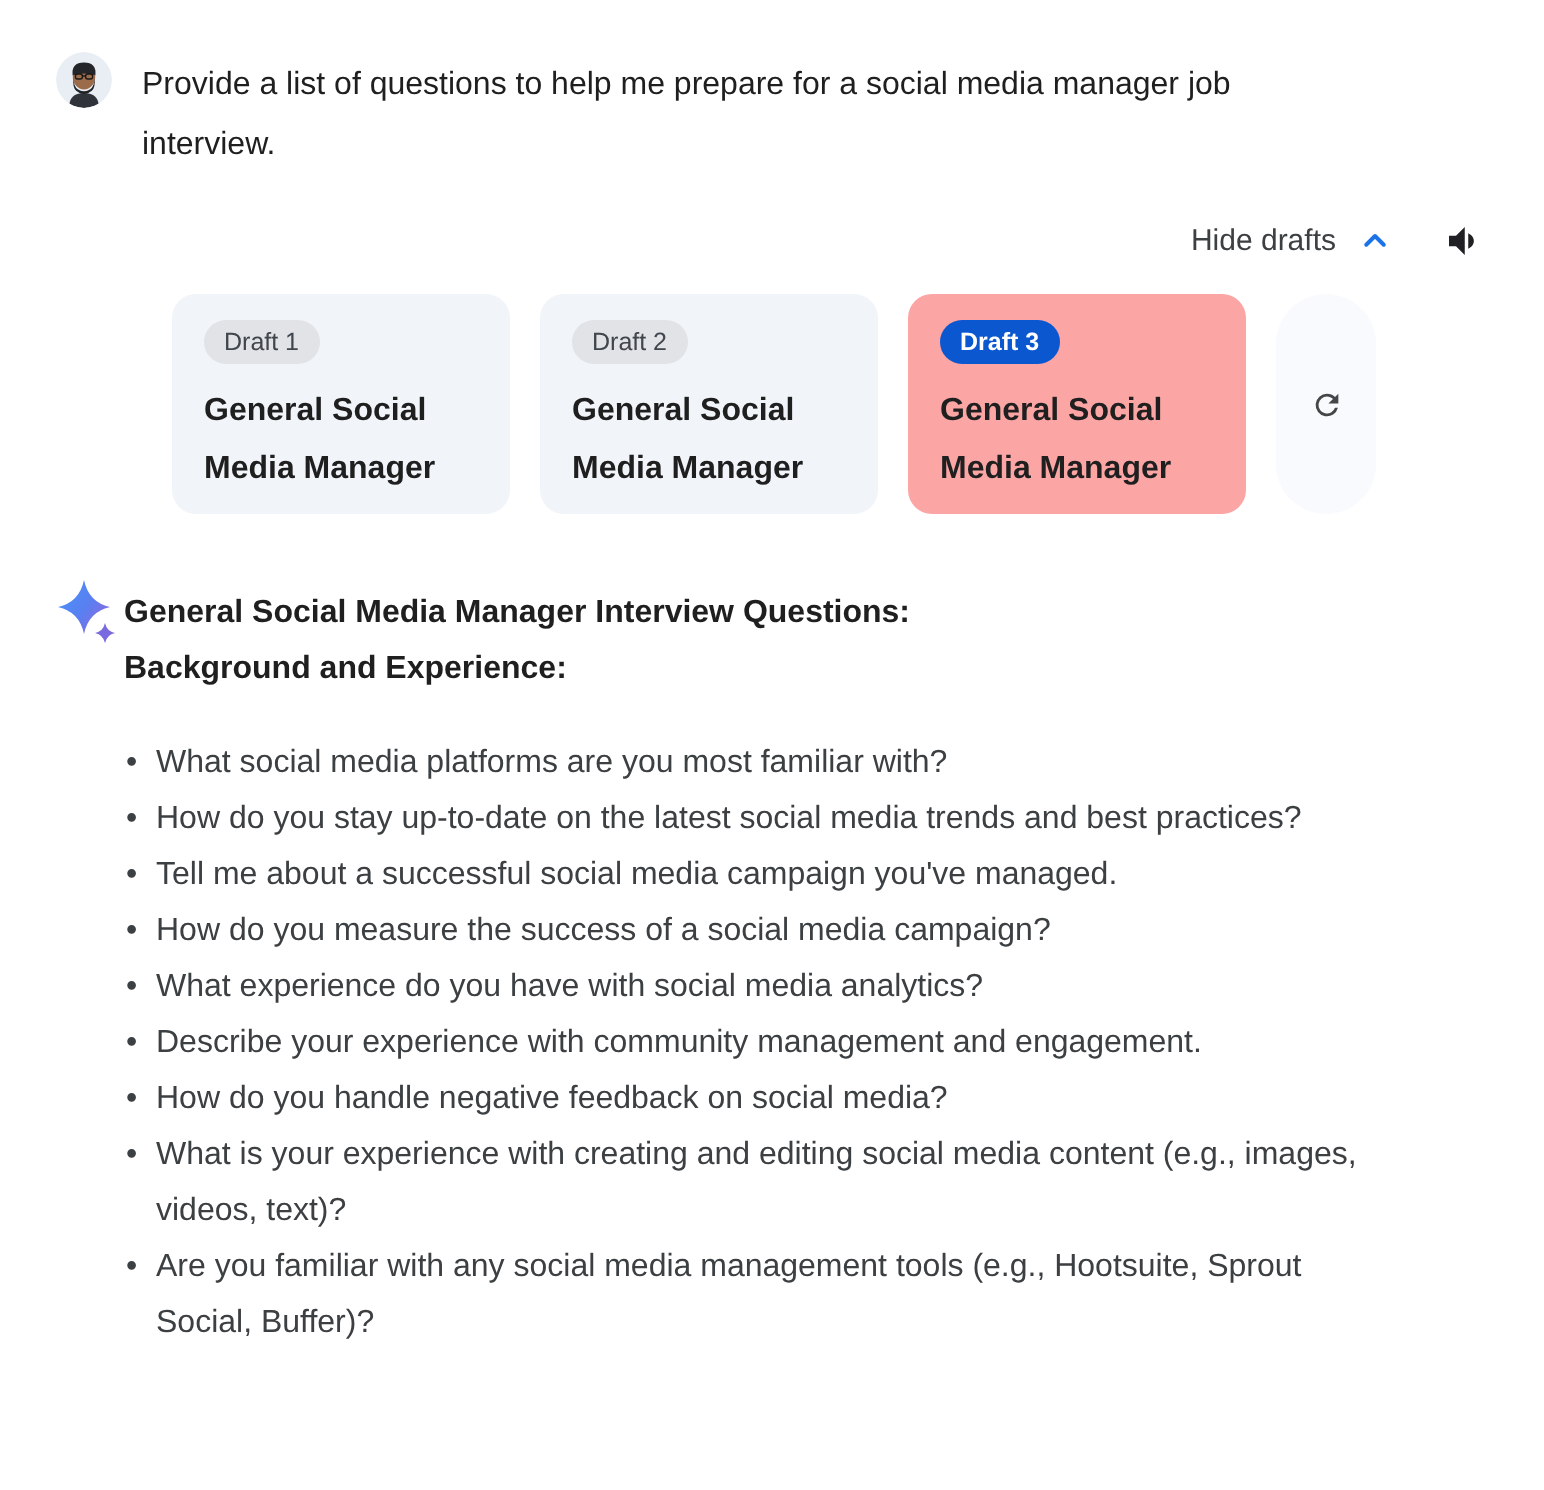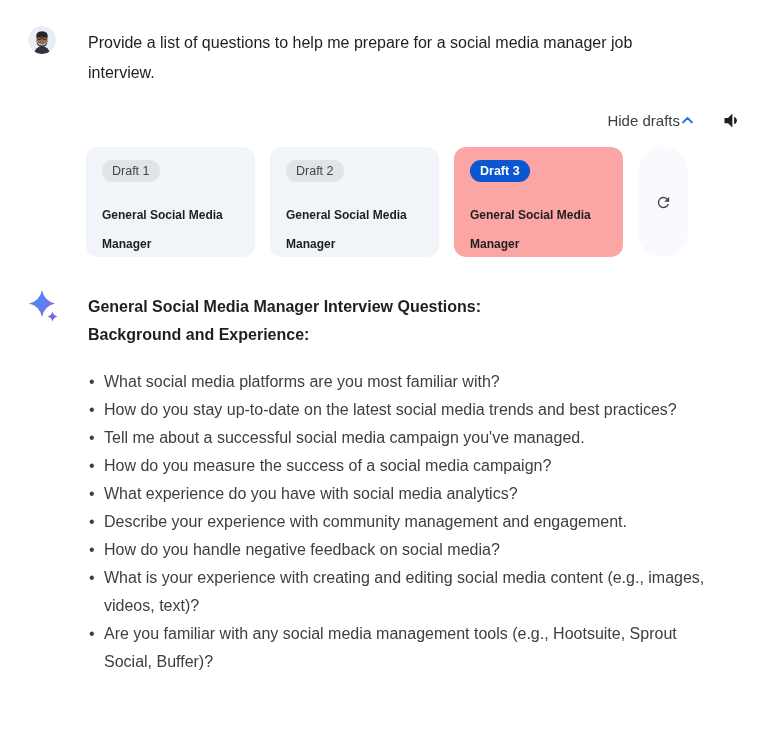--- a/index.html
+++ b/index.html
@@ -1,46 +1,46 @@
 <!DOCTYPE html>
 <html><head>
 <meta charset="utf-8">
 <style>
   * { margin:0; padding:0; box-sizing:border-box; }
   html,body { width:772px; height:745px; background:#ffffff; overflow:hidden;
               font-family:"Liberation Sans", sans-serif; }
 
   
-  .user-row { display:flex; padding:26px 32px 0 28px; gap:32px; }
+  .user-row { display:flex; padding:26px 32px 0 28px; gap:15px; }
   .avatar { width:28px; height:28px; border-radius:50%; flex:0 0 auto; overflow:hidden; }
   .prompt { font-size:16px; line-height:30px; color:#1f1f1f; max-width:590px; padding-top:2px; }
 
   
   .drafts-header { display:flex; justify-content:flex-end; align-items:center;
                    margin-top:22px; padding-right:30px; }
-  .hide-drafts-btn { display:flex; align-items:center; background:none; border:none;
+  .hide-drafts-btn { display:flex; align-items:center; gap:12px; background:none; border:none;
                      cursor:pointer; font-family:inherit; font-size:15px; font-weight:500;
                      color:#3c4043; }
   .speaker-btn { background:none; border:none; cursor:pointer; margin-left:26px;
                  display:flex; align-items:center; }
 
   
   .drafts-row { display:flex; gap:15px; margin:16px 0 0 86px; }
   .draft-card { width:169px; height:110px; border-radius:12px; background:#f1f4f9;
                 padding:13px 16px; cursor:pointer; }
   .draft-card.selected { background:#fca5a5; }
   .draft-badge { display:inline-block; font-size:12.5px; line-height:16px; padding:3px 10px;
                  border-radius:11px; background:#e2e3e7; color:#40464d; }
   .draft-card.selected .draft-badge { background:#0b57d0; color:#ffffff; font-weight:700; }
-  .draft-title { margin-top:19px; font-size:12px; font-weight:700; line-height:29px; color:#1f1f1f; }
+  .draft-title { margin-top:9px; font-size:16px; font-weight:700; line-height:29px; color:#1f1f1f; }
   .refresh-card { width:50px; height:110px; border-radius:25px; background:#f8fafd;
                   border:none; cursor:pointer; display:flex; align-items:center; justify-content:center; }
 
   
-  .response-row { display:flex; margin-top:30px; padding-left:26px; gap:26px; }
+  .response-row { display:flex; margin-top:30px; padding-left:26px; }
   .sparkle { width:36px; flex:0 0 auto; padding-top:0; }
   .response-content { width:622px; }
   .r-heading { font-size:16px; font-weight:700; line-height:28px; color:#1f1f1f; margin-top:6px; }
   .r-subheading { font-size:16px; font-weight:700; line-height:28px; color:#1f1f1f; }
   .question-list { list-style:none; margin-top:19px; }
   .question-list li { position:relative; padding-left:16px; font-size:16px; line-height:28px;
                       color:#3c4043; }
   .question-list li::before { content:"\2022"; position:absolute; left:1px; color:#3c4043; }
 </style>
 </head>

